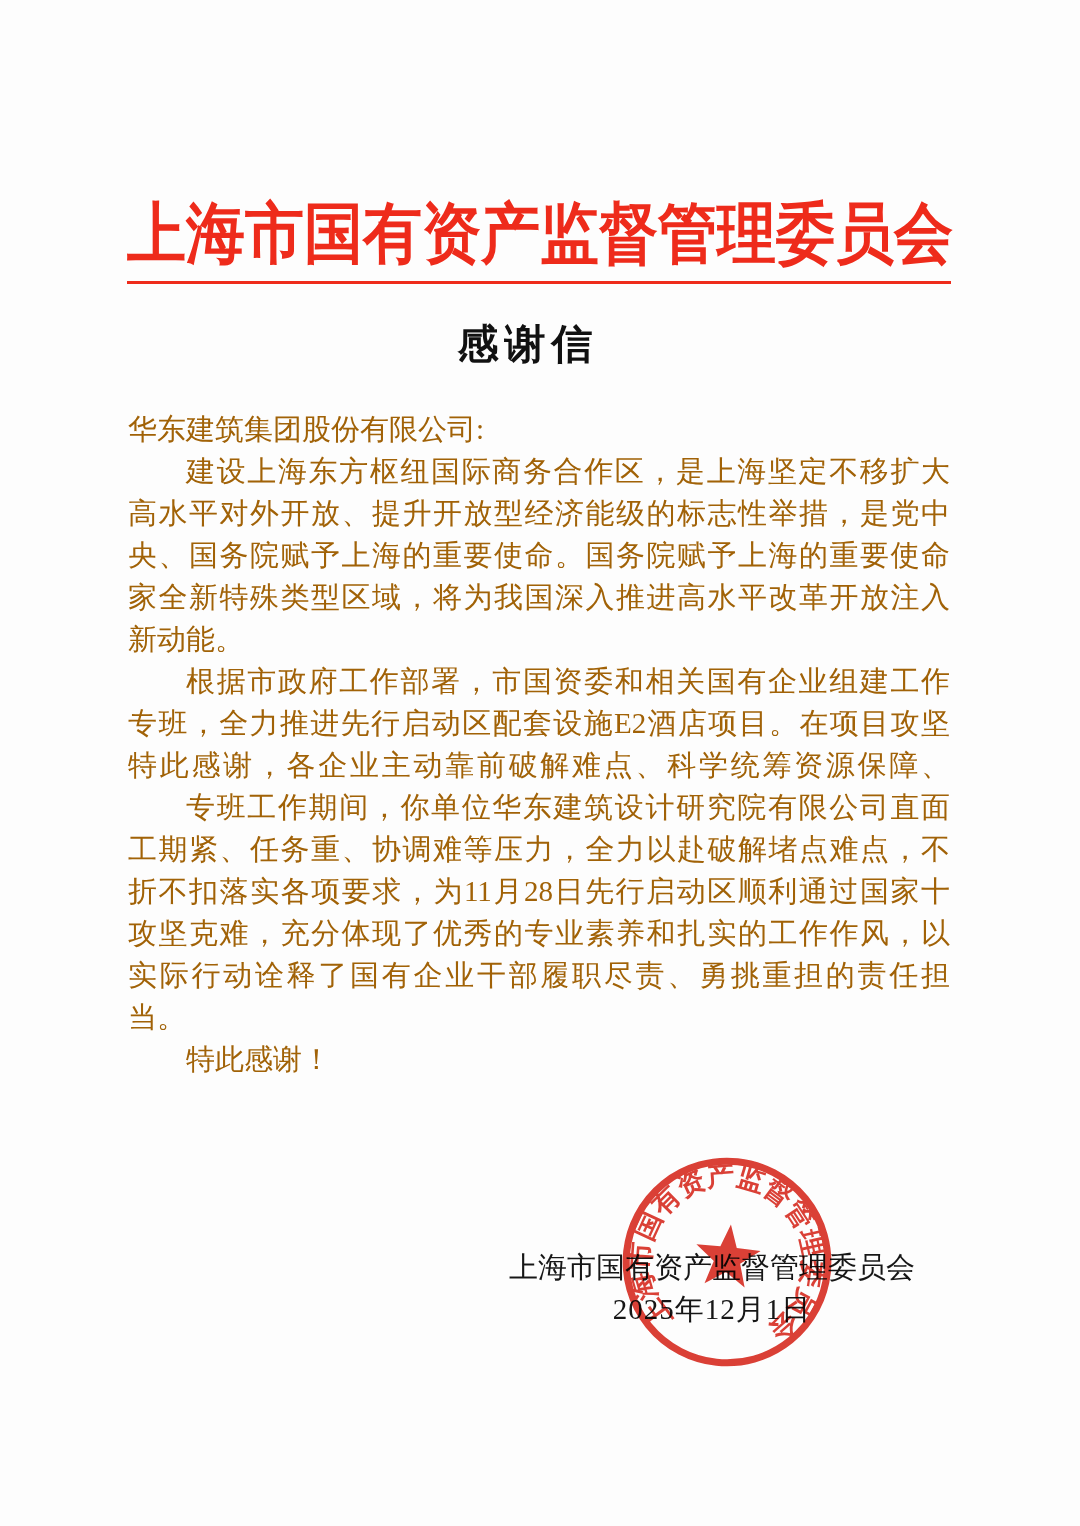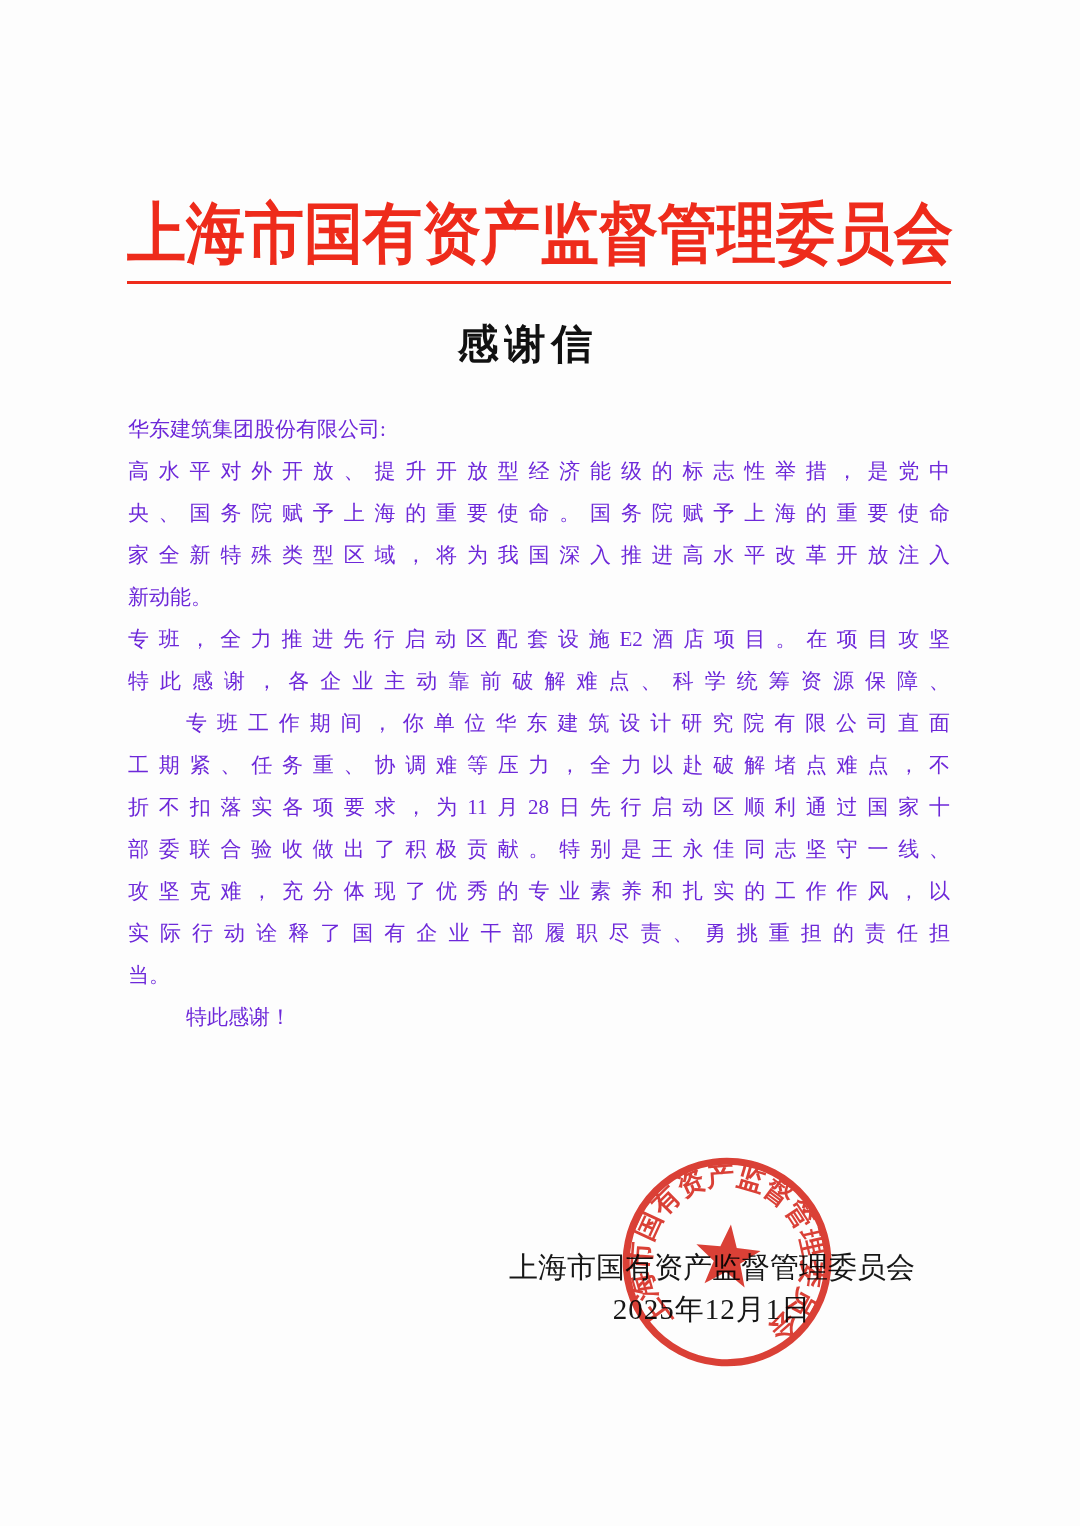--- a/index.html
+++ b/index.html
@@ -27,21 +27,21 @@
   .letter-title{
     position:absolute;left:0;right:0;top:320px;height:48px;line-height:48px;
     text-align:center;font-size:41px;font-weight:bold;color:#111;
     letter-spacing:6px;
     transform:translateX(-12px);
   }
 
   
   .body-block{
     position:absolute;left:128px;top:408px;width:822px;
-    font-size:21px;line-height:42px;color:#6d28d9;
+    font-size:29px;line-height:42px;color:#a16207;
   }
   .bl{
     height:42px;
     text-align:justify;
     text-justify:inter-character;
   }
   .bl.jf{text-align-last:justify;}
   .bl.ind{padding-left:58px;}
 
   
@@ -66,30 +66,31 @@
 <div class="page">
 
   <div class="letterhead-title" style="color:#ee2b1b">上海市国有资产监督管理委员会</div>
 
   <div class="letterhead-rule" style="background:#ee2b1b"></div>
 
   <div class="letter-title">感谢信</div>
 
   <div class="body-block">
     <div class="bl">华东建筑集团股份有限公司:</div>
+    <div class="bl ind jf">建设上海东方枢纽国际商务合作区，是上海坚定不移扩大</div>
     <div class="bl jf">高水平对外开放、提升开放型经济能级的标志性举措，是党中</div>
     <div class="bl jf">央、国务院赋予上海的重要使命。国务院赋予上海的重要使命</div>
     <div class="bl jf">家全新特殊类型区域，将为我国深入推进高水平改革开放注入</div>
     <div class="bl">新动能。</div>
+    <div class="bl ind jf">根据市政府工作部署，市国资委和相关国有企业组建工作</div>
     <div class="bl jf">专班，全力推进先行启动区配套设施E2酒店项目。在项目攻坚</div>
     <div class="bl jf">特此感谢，各企业主动靠前破解难点、科学统筹资源保障、</div>
     <div class="bl ind jf">专班工作期间，你单位华东建筑设计研究院有限公司直面</div>
     <div class="bl jf">工期紧、任务重、协调难等压力，全力以赴破解堵点难点，不</div>
     <div class="bl jf">折不扣落实各项要求，为11月28日先行启动区顺利通过国家十</div>
-    <div class="bl jf">部委联合验收做出了积极贡献。特别是王永佳同志坚守一线、</div>
     <div class="bl jf">攻坚克难，充分体现了优秀的专业素养和扎实的工作作风，以</div>
     <div class="bl jf">实际行动诠释了国有企业干部履职尽责、勇挑重担的责任担</div>
     <div class="bl">当。</div>
     <div class="bl ind">特此感谢！</div>
   </div>
 
   <div class="sign-block">
     <div class="sign-org">上海市国有资产监督管理委员会</div>
     <div class="sign-date">2025年12月1日</div>
   </div>

